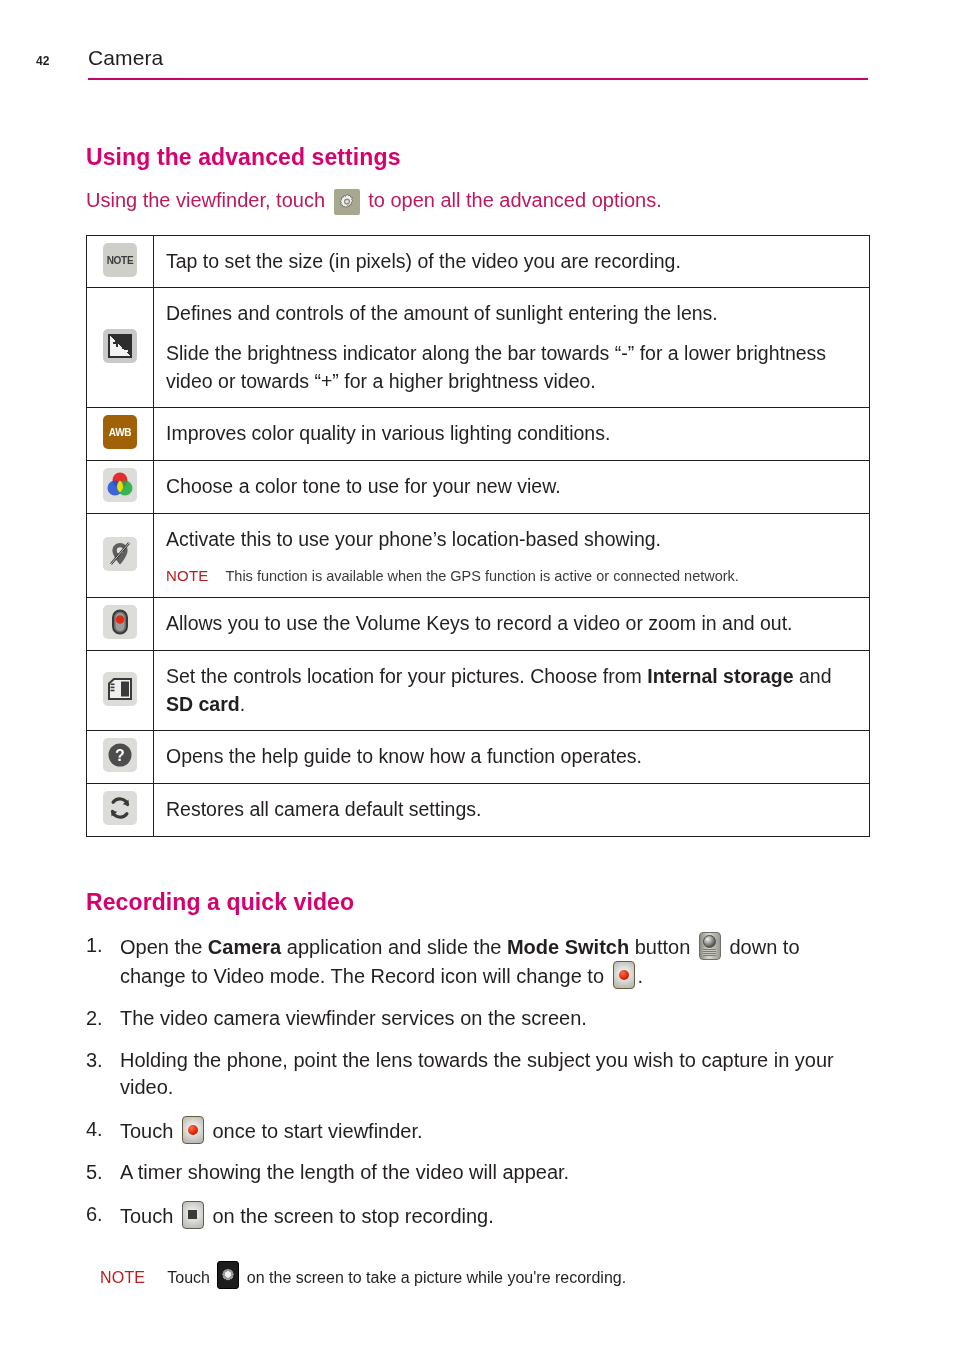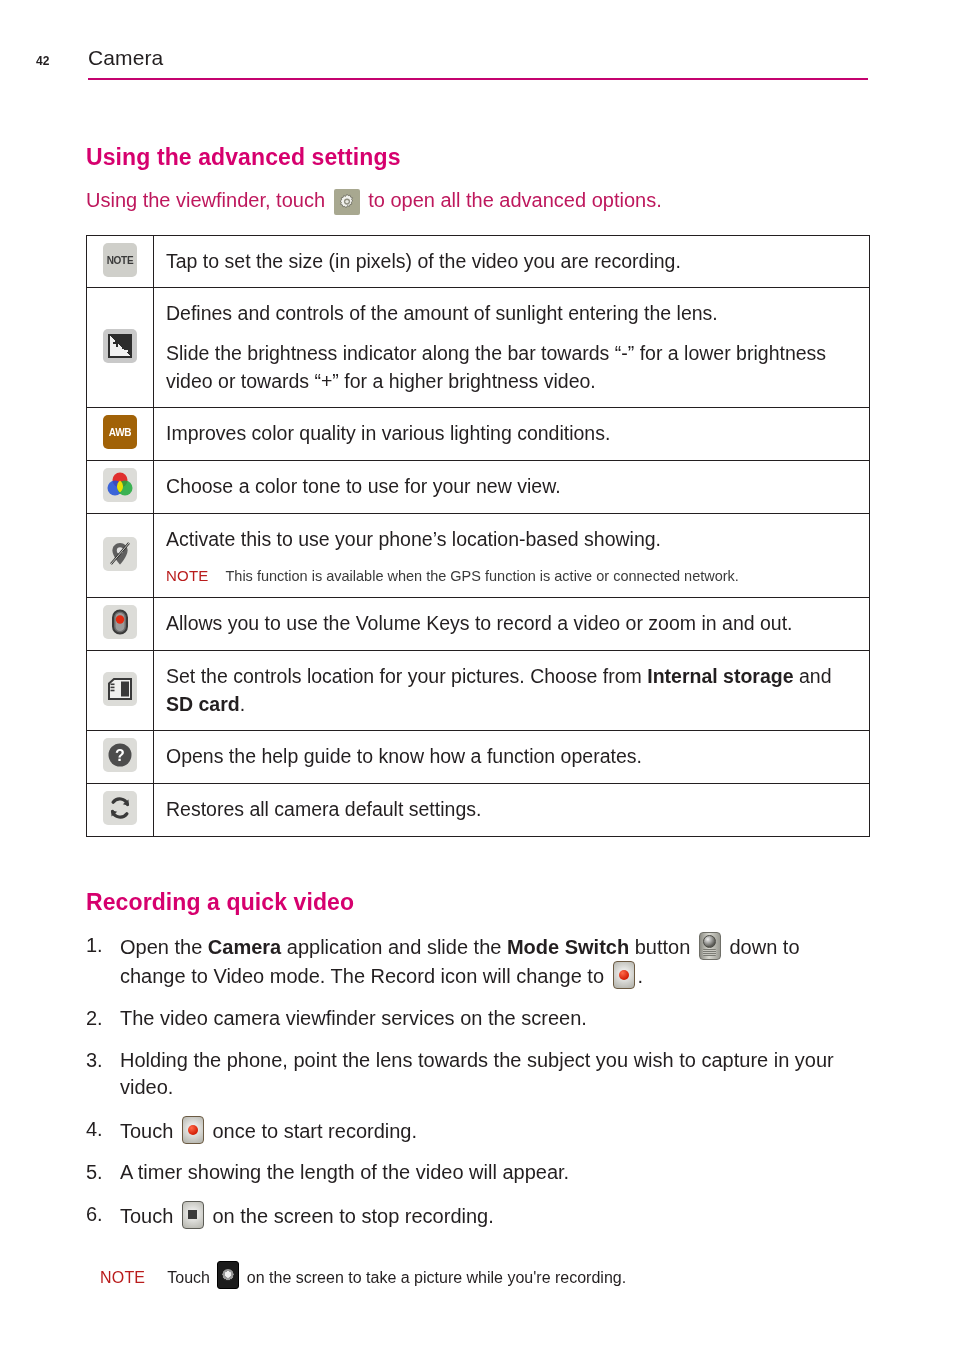--- a/index.html
+++ b/index.html
@@ -440,21 +440,21 @@
 
     <li>
       <span class="num">2.</span><span>The video camera viewfinder services on the screen.</span>
     </li>
 
     <li>
       <span class="num">3.</span><span>Holding the phone, point the lens towards the subject you wish to capture in your video.</span>
     </li>
 
     <li>
-      <span class="num">4.</span><span>Touch </span><span class="ic-inline ic-record"><span class="dot"></span></span><span> once to start recording.</span>
+      <span class="num">4.</span><span>Touch </span><span class="ic-inline ic-record"><span class="dot"></span></span><span> once to start viewfinder.</span>
     </li>
 
     <li>
       <span class="num">5.</span><span>A timer showing the length of the video will appear.</span>
     </li>
 
     <li>
       <span class="num">6.</span><span>Touch </span><span class="ic-inline ic-stop"><span class="sq"></span></span><span> on the screen to stop recording.</span>
     </li>
 

